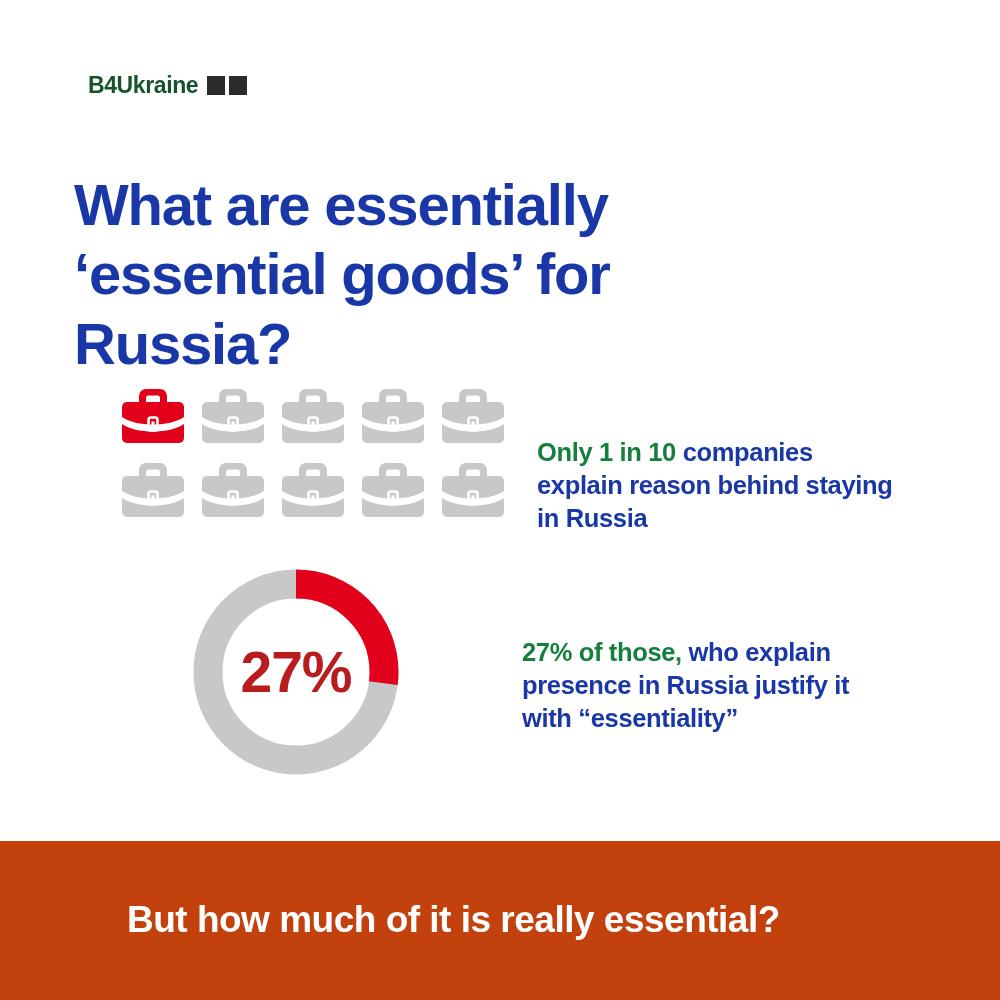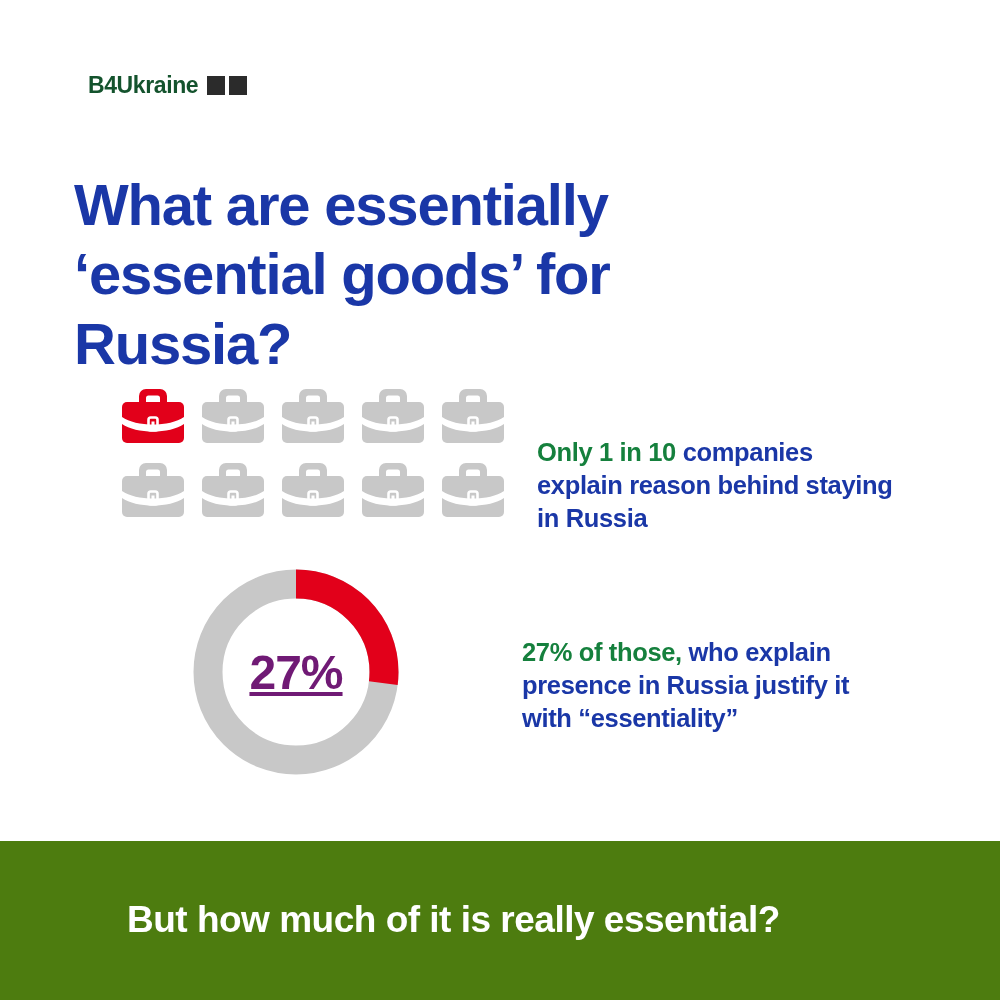--- a/index.html
+++ b/index.html
@@ -103,35 +103,34 @@
   .donut-wrap svg { display: block; }
   .donut-label {
     position: absolute;
     left: 0;
     top: 0;
     width: 206px;
     height: 206px;
     display: flex;
     align-items: center;
     justify-content: center;
-    font-size: 48px;
-    font-weight: bold;
-    color: #701a75;
+    font-size: 57px;
+    font-weight: bold;
+    color: #b91c1c;
     letter-spacing: -1px;
-    text-decoration: underline;
   }
 
   
   .banner {
     position: absolute;
     left: 0;
     top: 841px;
     width: 1000px;
     height: 159px;
-    background: #4d7c0f;
+    background: #c2410c;
     display: flex;
     align-items: center;
   }
   .banner-text {
     margin-left: 127px;
     color: #ffffff;
     font-size: 37px;
     font-weight: bold;
     letter-spacing: -0.5px;
     line-height: 1.1;

